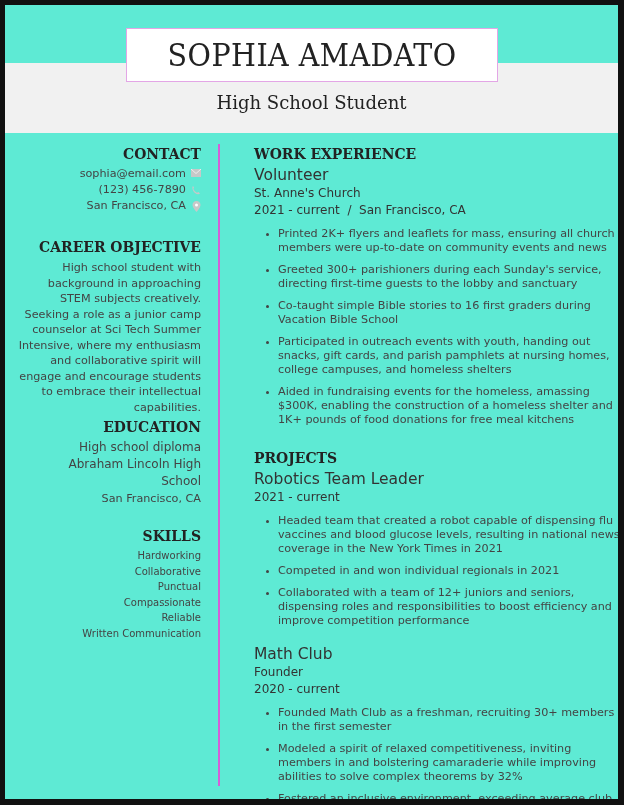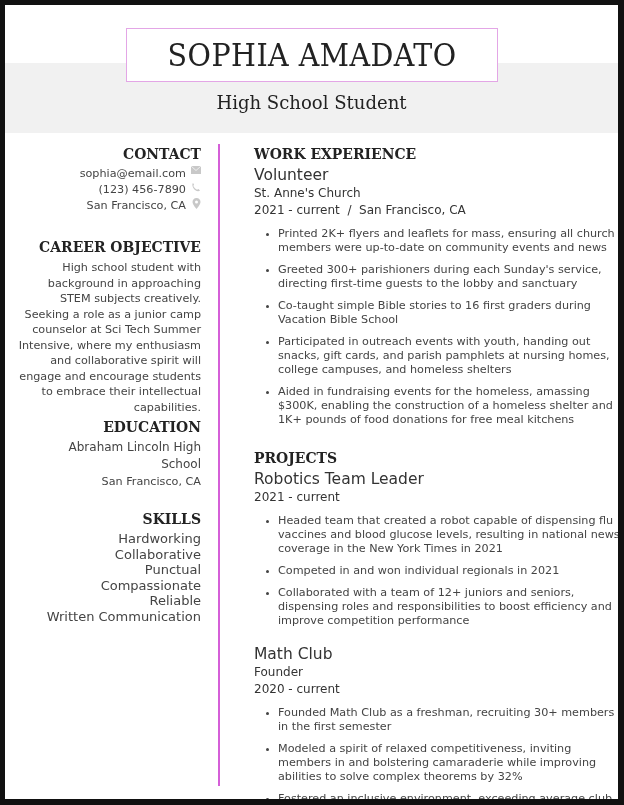--- a/index.html
+++ b/index.html
@@ -2,21 +2,21 @@
 <html><head>
 <meta charset="utf-8">
 <style>
   html, body { margin: 0; padding: 0; }
   body {
     width: 624px; height: 805px; background: #111;
     position: relative; overflow: hidden;
   }
   .page {
     position: absolute; left: 5px; top: 5px; width: 613px; height: 794px;
-    background: #ffffff; overflow: hidden;
+    background: #5eead4; overflow: hidden;
   }
   .header-band {
     position: absolute; left: 0; top: 58px; width: 613px; height: 70px;
     background: #f1f1f1;
   }
   .name-box {
     position: absolute; left: 121px; top: 23px; width: 372px; height: 54px;
     border: 1.5px solid #e3a6e6; background: #fff; box-sizing: border-box;
     display: flex; align-items: center; justify-content: center;
   }
@@ -36,21 +36,21 @@
   }
   .left {
     position: absolute; left: 10px; top: 140px; width: 186px; text-align: right;
     font-family: "DejaVu Sans", sans-serif; color: #444;
   }
   .sec-h {
     font-family: "DejaVu Serif", serif; font-weight: bold; font-size: 15px;
     color: #222; margin: 0; letter-spacing: 0px;
     transform-origin: right; transform: scaleX(0.93);
   }
-  .contact-row { display: flex; justify-content: flex-end; gap: 5px; font-size: 11.2px; line-height: 16px; }
+  .contact-row { display: flex; justify-content: flex-end; align-items: center; gap: 5px; font-size: 11.2px; line-height: 16px; }
   .cicon { width: 10px; height: 10px; display: inline-block; color: #bbb; font-size: 10px; line-height: 10px; text-align: center; }
   .objective { font-size: 11.2px; line-height: 15.5px; margin-top: 4px; }
   .right {
     position: absolute; left: 249px; top: 140px; width: 370px;
     font-family: "DejaVu Sans", sans-serif; color: #444;
   }
   .right .sec-h { transform-origin: left; }
   .job-title { font-size: 15.5px; color: #333; margin-top: 2px; line-height: 20px; }
   .meta { font-size: 12px; color: #333; line-height: 17px; }
   ul.bullets { margin: 1px 0 0 0; padding-left: 24px; font-size: 11.2px; line-height: 14px; color: #444; }
@@ -103,28 +103,29 @@
     </section>
 
     <section style="margin-top:24px;">
       <h2 class="sec-h">CAREER OBJECTIVE</h2>
       <div class="objective">High school student with background in approaching STEM subjects creatively. Seeking a role as a junior camp counselor at Sci Tech Summer Intensive, where my enthusiasm and collaborative spirit will engage and encourage students to embrace their intellectual capabilities.</div>
     </section>
 
     <section style="margin-top:3px;">
       <h2 class="sec-h">EDUCATION</h2>
       <div style="margin-top:3px; font-size:12px; line-height:17px;">
+        <div>High school diploma</div>
         <div style="padding-left:50px;">Abraham Lincoln High School</div>
         <div style="font-size:11.2px;">San Francisco, CA</div>
       </div>
     </section>
 
     <section style="margin-top:20px;">
       <h2 class="sec-h">SKILLS</h2>
-      <div style="margin-top:3px; font-size:13px; line-height:15.5px;">
+      <div style="margin-top:3px; font-size:10px; line-height:15.5px;">
         <div>Hardworking</div>
         <div>Collaborative</div>
         <div>Punctual</div>
         <div>Compassionate</div>
         <div>Reliable</div>
         <div>Written Communication</div>
       </div>
     </section>
   </div>
 

